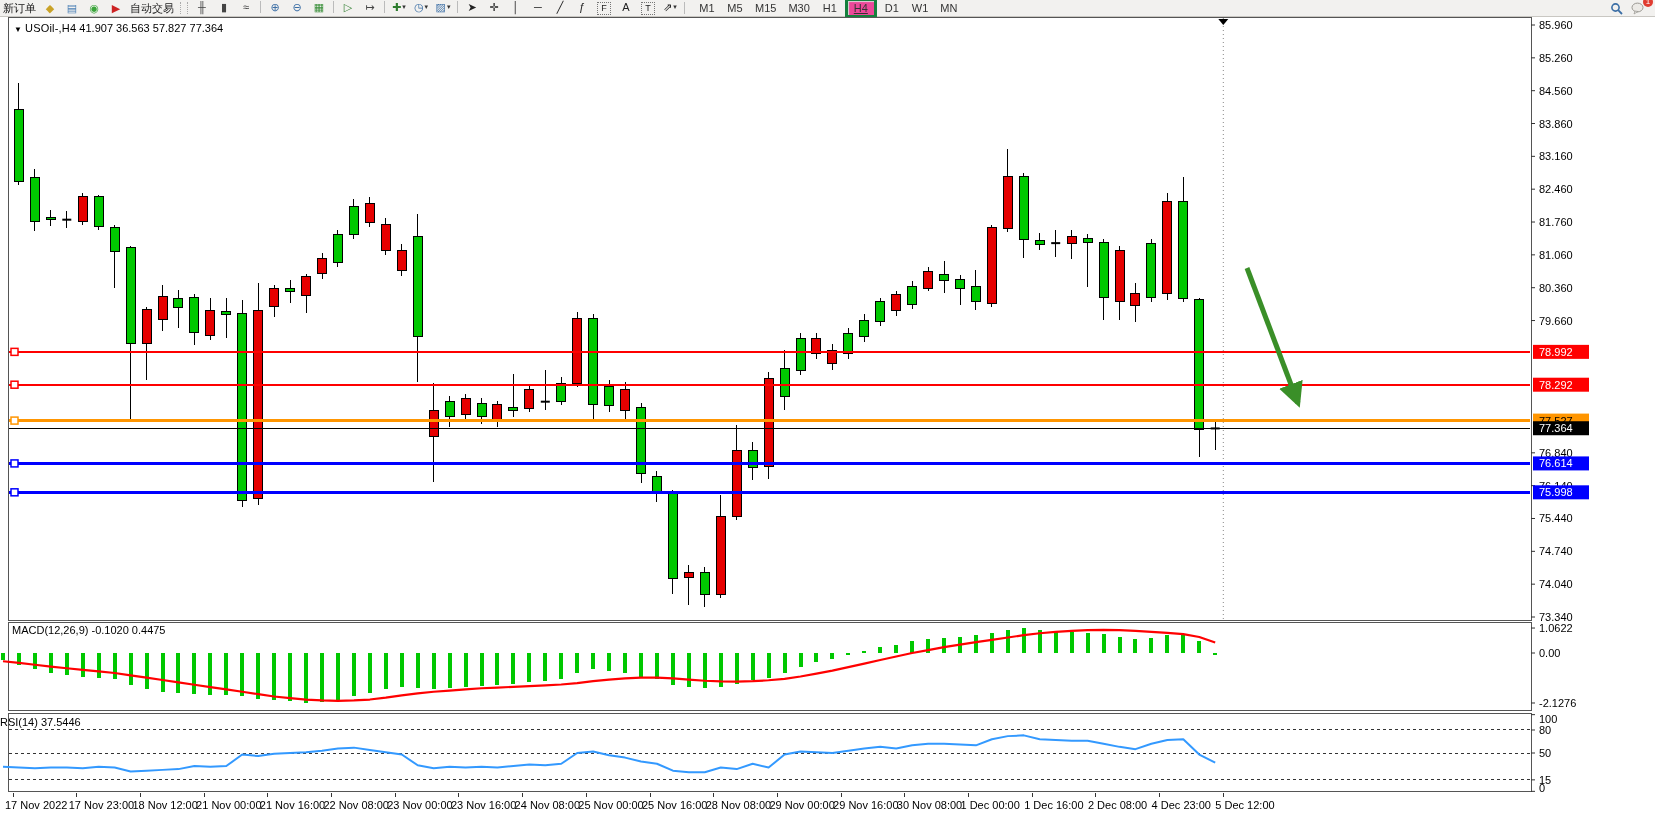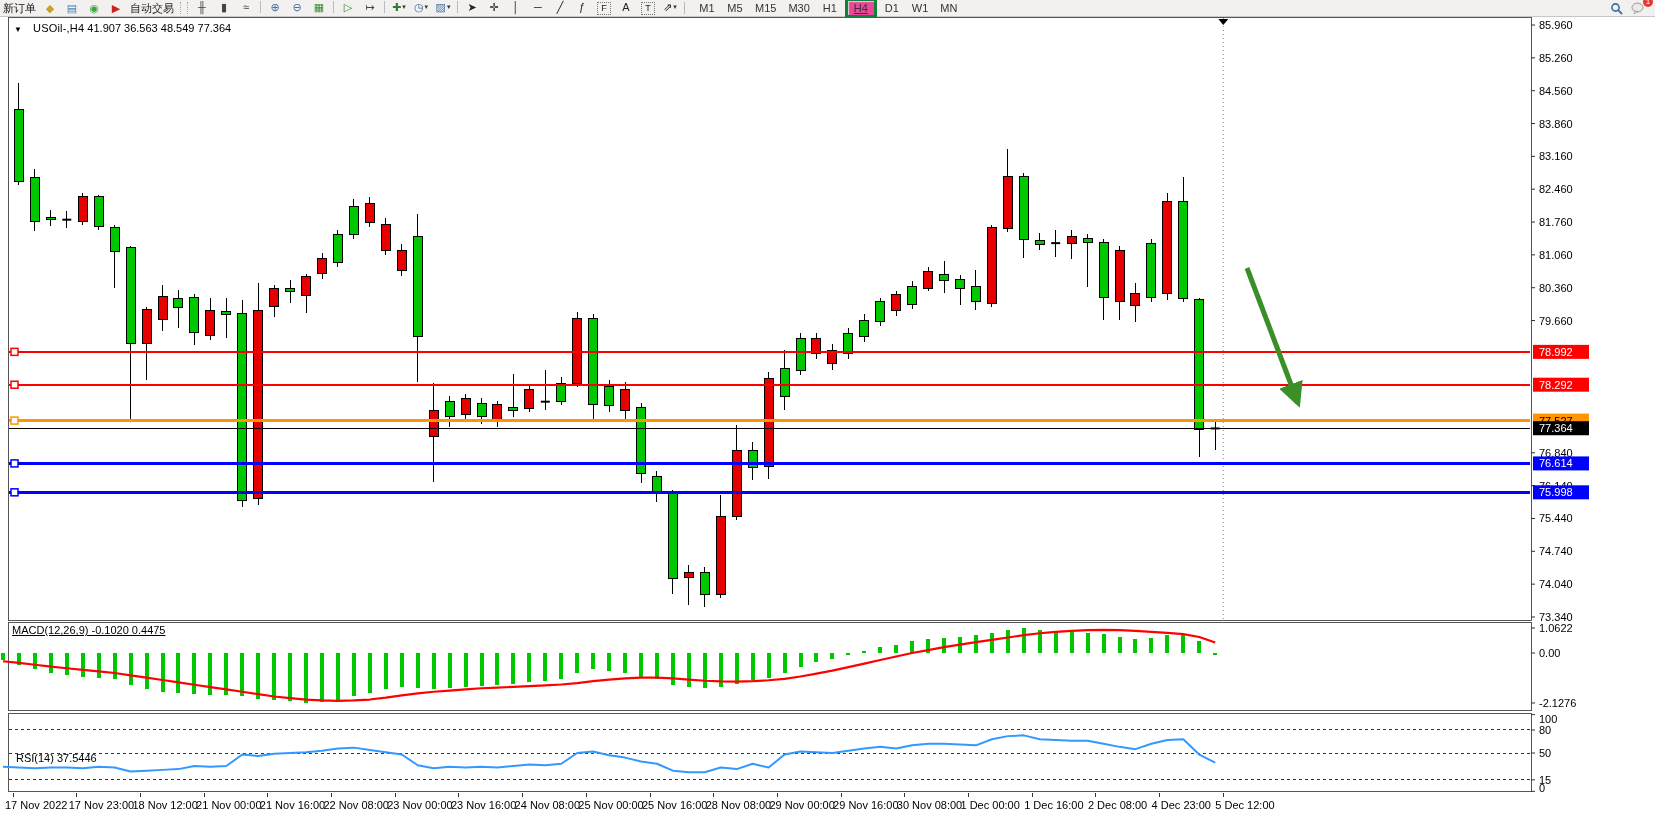--- a/index.html
+++ b/index.html
@@ -641,17 +641,17 @@
         <text x="1087.9" y="793" font-size="11" fill="#000">2 Dec 08:00</text>
         <line x1="1159.6000000000001" y1="777" x2="1159.6000000000001" y2="781" stroke="#333" shape-rendering="crispEdges"></line>
         <text x="1151.6000000000001" y="793" font-size="11" fill="#000">4 Dec 23:00</text>
         <line x1="1223.3" y1="777" x2="1223.3" y2="781" stroke="#333" shape-rendering="crispEdges"></line>
         <text x="1215.3" y="793" font-size="11" fill="#000">5 Dec 12:00</text>
       </g>
     </svg>
 
   <div class="ovl" style="left:14px;top:22px;">
     <span style="font-size:8px;">▼</span>
-    <span style="letter-spacing:0.2px;margin-left:8px;">USOil-,H4</span>&nbsp;<span>41.907</span>&nbsp;<span>36.563</span>&nbsp;<span>48.549</span>&nbsp;<span>77.364</span>
+    <span style="letter-spacing:0.2px;">USOil-,H4</span>&nbsp;<span>41.907</span>&nbsp;<span>36.563</span>&nbsp;<span>57.827</span>&nbsp;<span>77.364</span>
   </div>
-  <div class="ovl" style="left:12px;top:624px;text-decoration:underline;">MACD(12,26,9) -0.1020 0.4475</div>
-  <div class="ovl" style="left:16px;top:716px;margin-top:36px;">RSI(14) 37.5446</div>
+  <div class="ovl" style="left:12px;top:624px;">MACD(12,26,9) -0.1020 0.4475</div>
+  <div class="ovl" style="left:0;top:716px;">RSI(14) 37.5446</div>
 </div>
 
 </body></html>

